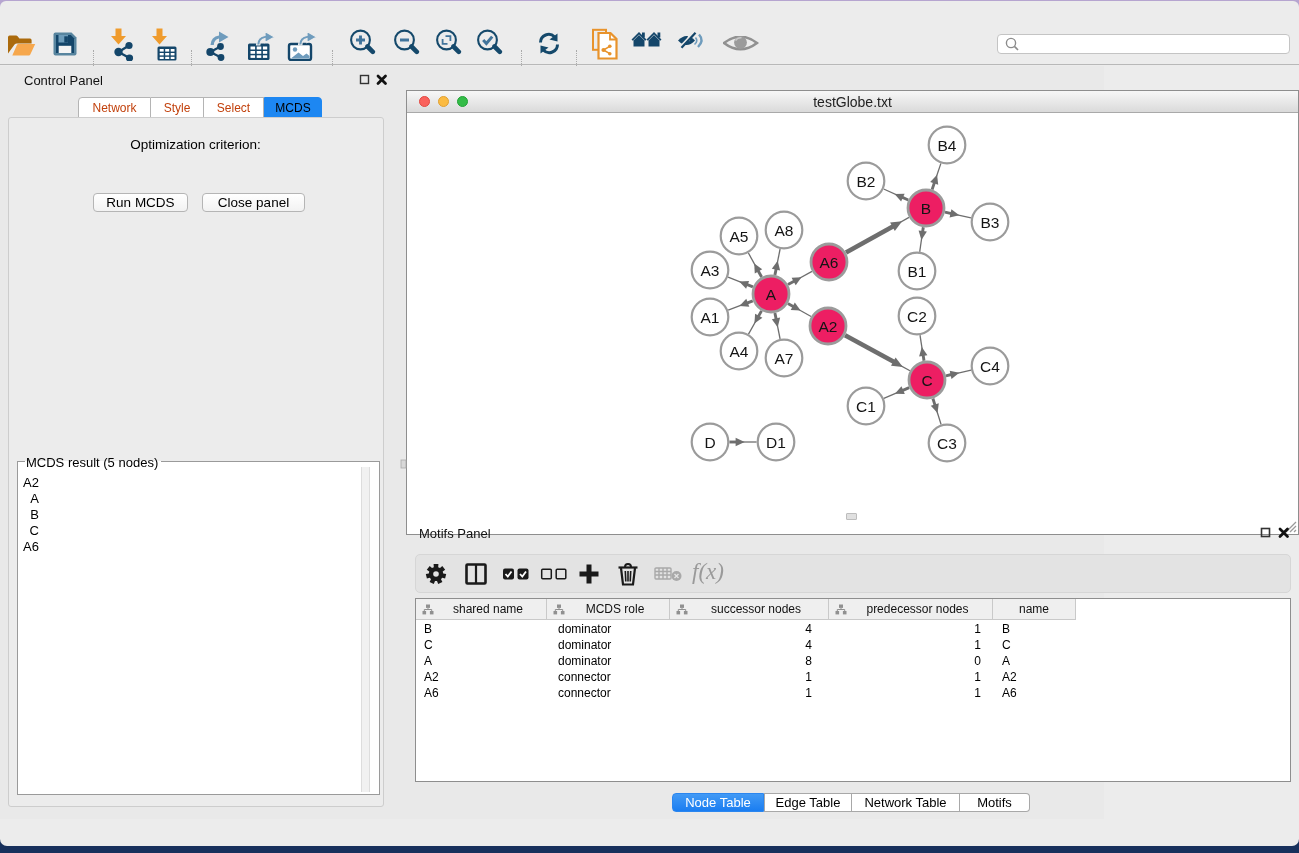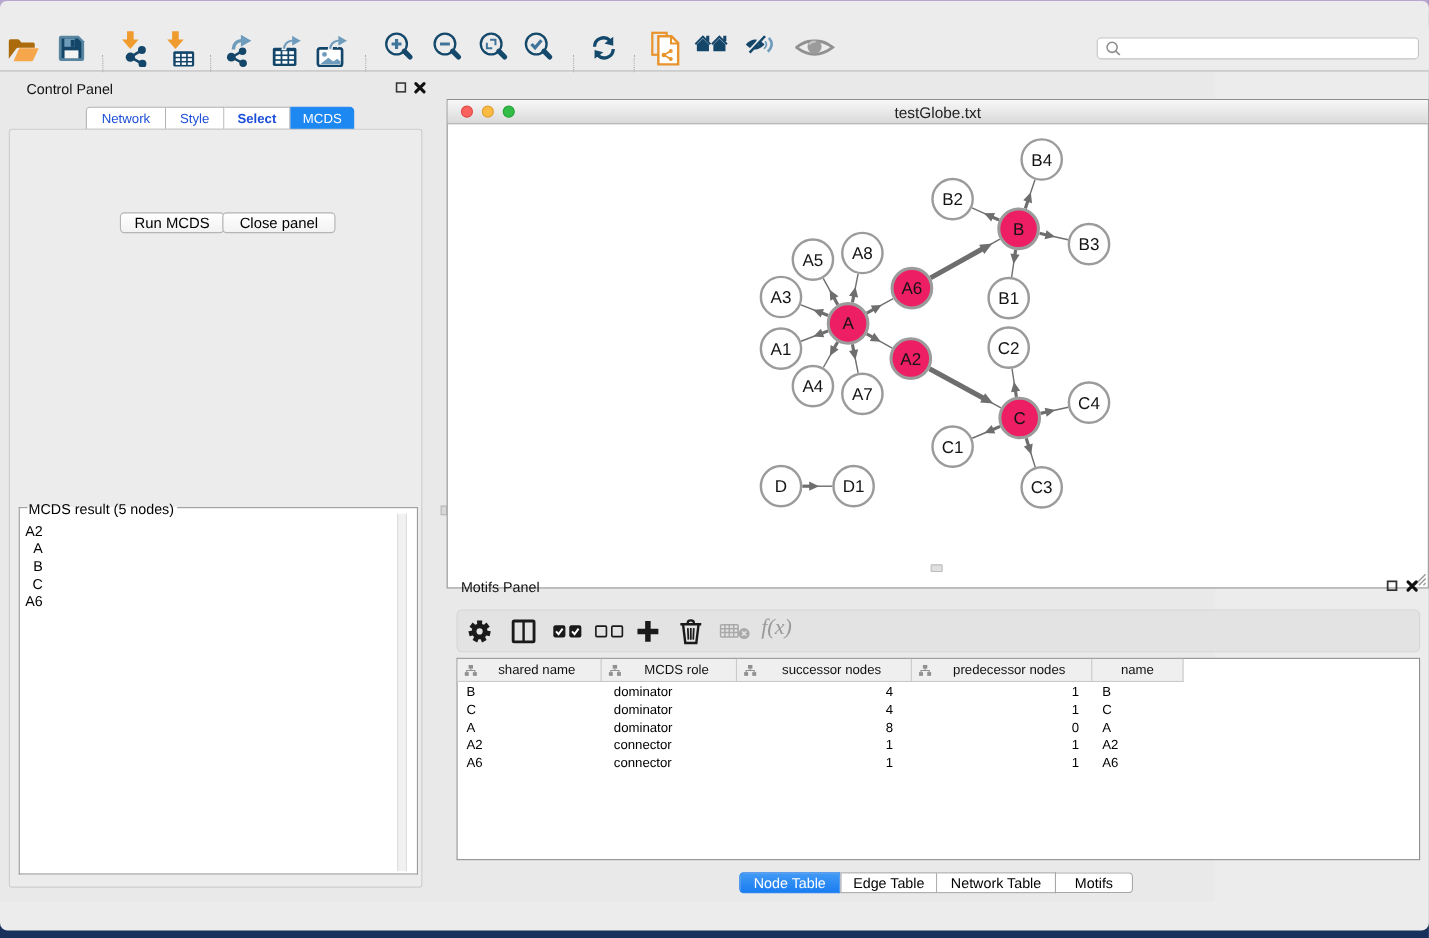--- a/index.html
+++ b/index.html
@@ -16,21 +16,21 @@
   border-bottom:1px solid #b8b8b8; }
 .sep { position:absolute; top:27px; height:32px; width:0; border-left:1px dotted #aaa; }
 .ticon { position:absolute; top:22px; }
 #searchbox { position:absolute; left:997px; top:11px; width:293px; height:20px; background:#fff;
   border:1px solid #c4c4c4; border-radius:4px; }
 #main { position:absolute; top:65px; left:0; width:1104px; height:753px; background:#e9e9e9; }
 .paneltitle { position:absolute; font-size:13px; color:#111; }
 
 #cpanel { position:absolute; left:0; top:0; width:391px; height:753px; background:#e9e9e9; }
 .tab { position:absolute; top:31px; height:21px; background:#fff; border:1px solid #b4b4b4;
-  font-size:12px; text-align:center; line-height:20px; color:#1d4ed8; }
+  font-size:12px; text-align:center; line-height:20px; color:#c2410c; }
 #cpbox { position:absolute; left:8px; top:51px; width:376px; height:690px; border:1px solid #cdcdcd;
   border-radius:3px; background:#ececec; }
 #optlabel { position:absolute; left:0; top:71px; width:391px; text-align:center; font-size:13.5px; }
 #dropdown { position:absolute; left:43px; top:93px; width:312px; height:21px; background:#fff;
   border:1px solid #b3b3b3; border-radius:5px; font-size:14px; line-height:19px; padding-left:5px; }
 #dropstep { position:absolute; right:-1px; top:-1px; width:21px; height:21px; border-radius:5px;
   background:linear-gradient(#6db1fb,#1172f2); }
 .btn { position:absolute; top:127px; height:19px; background:linear-gradient(#ffffff,#f2f2f2); border:1px solid #b5b5b5;
   border-radius:4px; font-size:13.5px; text-align:center; line-height:18px; }
 #mcdsgroup { position:absolute; left:17px; top:395px; width:363px; height:334px; border:1px solid #9a9a9a; border-top:none; background:#ffffff;text-align:right; }
@@ -217,24 +217,25 @@
     <div id="cpanel">
       <div class="paneltitle" style="left:24px; top:7px;">Control Panel</div>
       <svg style="position:absolute; left:359px; top:8px;" width="12" height="12">
           <rect x="1.5" y="1.5" width="8" height="8" fill="none" stroke="#333" stroke-width="1.4"></rect>
         </svg>
       <svg style="position:absolute; left:376px; top:8px;" width="12" height="12">
           <path d="M2,2 L9.5,9.5 M9.5,2 L2,9.5" stroke="#111" stroke-width="2.8" stroke-linecap="round"></path>
         </svg>
       <div class="tab" style="left:78px;  width:73px; border-radius:4px 0 0 0;">Network</div>
       <div class="tab" style="left:151px; width:53px; border-left:0;">Style</div>
-      <div class="tab" style="left:204px; width:60px; border-left:0;font-weight:bold;">Select</div>
-      <div class="tab" style="left:264px; width:58px; background:#1d87f2; border-color:#1d87f2; color:#ffffff; border-radius:0 4px 0 0;">MCDS</div>
+      <div class="tab" style="left:204px; width:60px; border-left:0;">Select</div>
+      <div class="tab" style="left:264px; width:58px; background:#1d87f2; border-color:#1d87f2; color:#000000; border-radius:0 4px 0 0;">MCDS</div>
       <div id="cpbox"></div>
-      <div class="btn" style="left:93px;  width:95px;margin-left:16px;">Run MCDS</div>
+      <div id="optlabel">Optimization criterion:</div>
+      <div class="btn" style="left:93px;  width:95px;">Run MCDS</div>
       <div class="btn" style="left:202px; width:103px;">Close panel</div>
       <div id="mcdsgroup">
         <div style="position:absolute; left:-1px; top:0; width:8px; height:1px; background:#9a9a9a;"></div>
         <div style="position:absolute; left:143px; right:-1px; top:0; height:1px; background:#9a9a9a;"></div>
         <div id="mcdslabel">MCDS result (5 nodes)</div>
         <div id="mcdssb"></div>
         <div id="mcdslist">A2<br>A<br>B<br>C<br>A6</div>
       </div>
     </div>
     <div id="netwin">
@@ -398,21 +399,21 @@
           <path d="M9.3,10 L9.8,20.5 M12,10 L12,20.5 M14.7,10 L14.2,20.5" stroke="#1a1a1a" stroke-width="1.6"></path>
         </svg>
         <svg style="position:absolute; left:238px; top:10px;" width="30" height="18">
           <g fill="none" stroke="#a9a9a9" stroke-width="1.4">
             <rect x="1" y="3" width="16" height="11" rx="1"></rect>
             <path d="M1,6.5 L17,6.5 M1,10 L17,10 M5,3 L5,14 M9,3 L9,14 M13,3 L13,14"></path>
           </g>
           <circle cx="22.5" cy="11" r="5" fill="#a9a9a9"></circle>
           <path d="M20.5,9 L24.5,13 M24.5,9 L20.5,13" stroke="#e3e3e3" stroke-width="1.4"></path>
         </svg>
-        <div style="position:absolute; left:276px; top:4px; font-family:'Liberation Serif',serif; font-style:italic; font-size:20px; color:#9a9a9a;">f(x)</div>
+        <div style="position:absolute; left:276px; top:4px; font-family:'Liberation Serif',serif; font-style:italic; font-size:23px; color:#9a9a9a;">f(x)</div>
       </div>
       <div id="ttable">
         <div id="thead">
           <div class="thcell" style="left:0px;   width:131px; padding-left:14px;">shared name</div>
           <div class="thcell" style="left:131px; width:123px; padding-left:14px;">MCDS role</div>
           <div class="thcell" style="left:254px; width:159px; padding-left:14px;">successor nodes</div>
           <div class="thcell" style="left:413px; width:164px; padding-left:14px;">predecessor nodes</div>
           <div class="thcell" style="left:577px; width:83px;">name</div>
           <svg style="position:absolute; left:6px; top:5px;" width="12" height="11">
 <rect x="4" y="0.5" width="4" height="3.4" fill="#909090"></rect>

